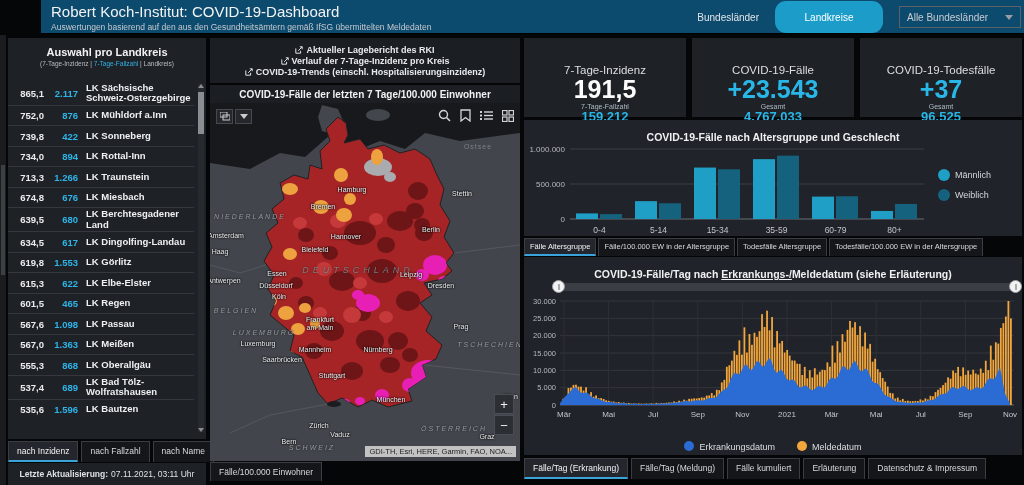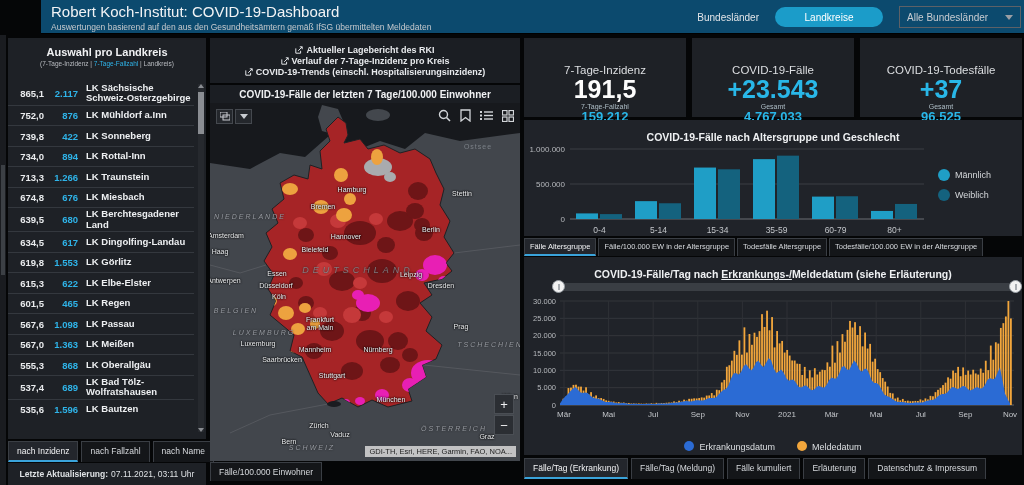--- a/index.html
+++ b/index.html
@@ -5,21 +5,21 @@
   html,body{margin:0;padding:0;background:#000;}
   *{box-sizing:border-box;}
   .app{position:relative;width:1024px;height:485px;background:#050607;overflow:hidden;
        font-family:"Liberation Sans",sans-serif;color:#e8eaec;}
   
   .hdr{position:absolute;left:0;top:0;width:1024px;height:34px;background:#0c4a6e;border-bottom:1px solid #000;margin-left:41px;}
   .hdr-title{position:absolute;left:10px;top:3px;font-size:15px;color:#f2f3f5;}
   .hdr-sub{position:absolute;left:10px;top:22px;font-size:8.5px;color:#c6c9cd;}
   .hdr-right{position:absolute;right:10px;top:0;height:34px;display:flex;align-items:center;gap:16px;}
   .hdr-toggle-label{font-size:10px;color:#e3e5e8;}
-  .pill{width:108px;height:20px;border-radius:11px;background:#1b9cc9;color:#fff;font-size:10px;
+  .pill{width:108px;height:32px;border-radius:11px;background:#1b9cc9;color:#fff;font-size:10px;
         display:flex;align-items:center;justify-content:center;}
   .hdr-select{width:122px;height:22px;border:1px solid #5d6167;color:#c9ccd1;font-size:10px;
         display:flex;align-items:center;justify-content:space-between;padding:0 7px;background:transparent;}
   .caret{width:0;height:0;border-left:4px solid transparent;border-right:4px solid transparent;border-top:5px solid #9a9ea4;}
   .burger{display:flex;flex-direction:column;gap:3px;width:18px;}
   .burger i{height:2px;background:#d3d6da;display:block;}
   
   .edge-scroll{position:absolute;left:0;top:35px;width:6px;height:450px;background:#1a1c20;}
   .edge-scroll i{position:absolute;left:1px;width:4px;top:130px;height:110px;background:#3c4045;}
   

